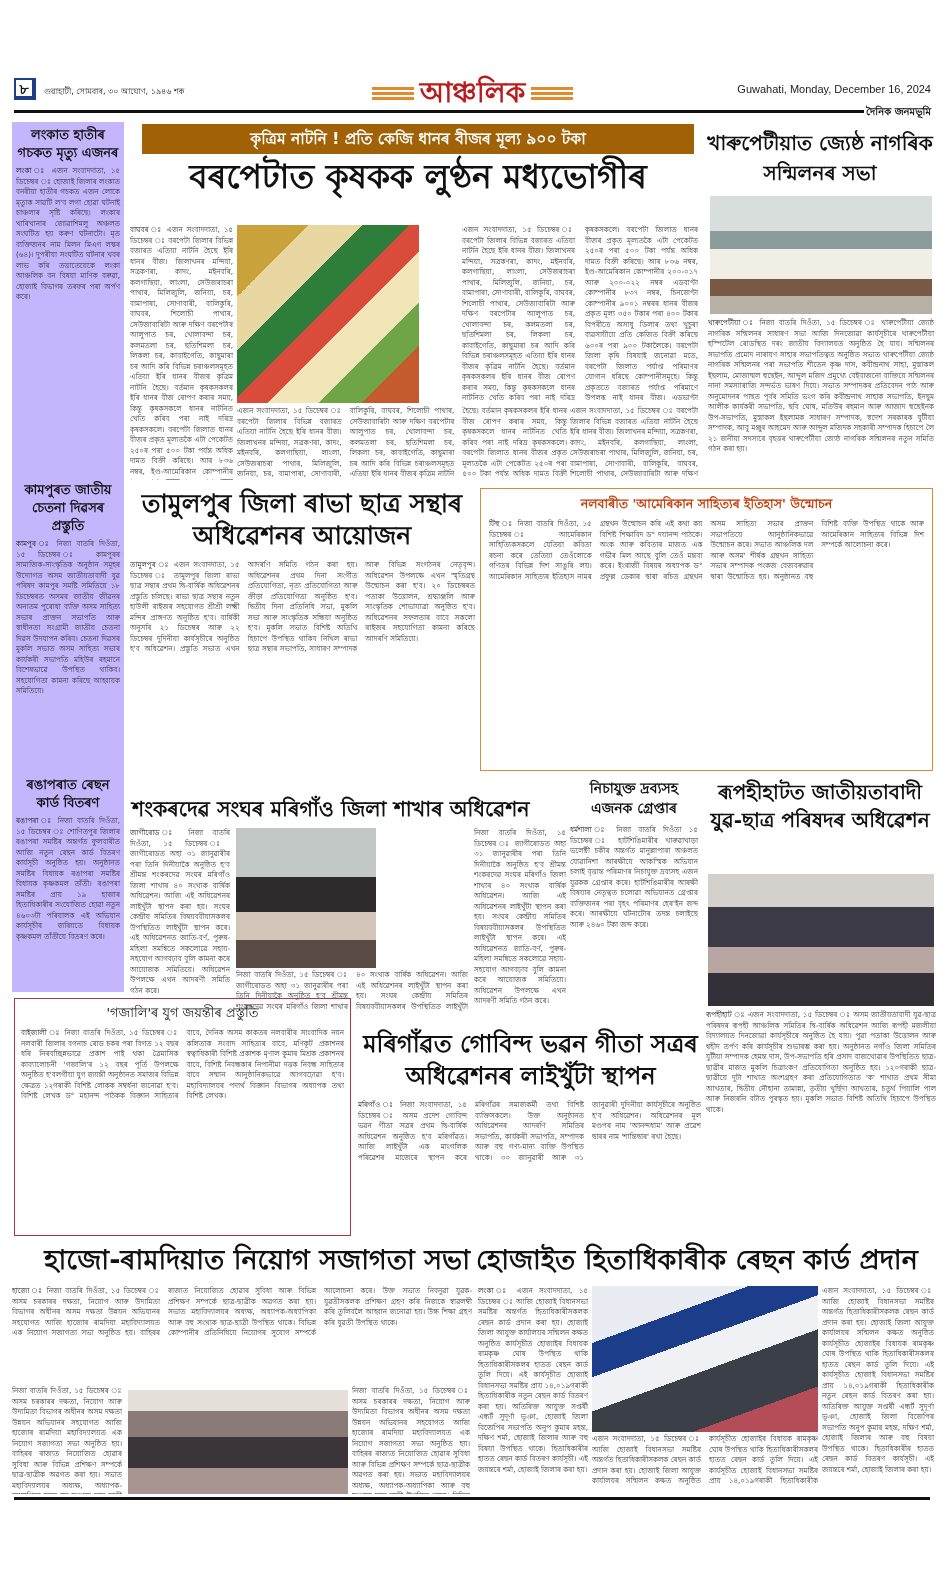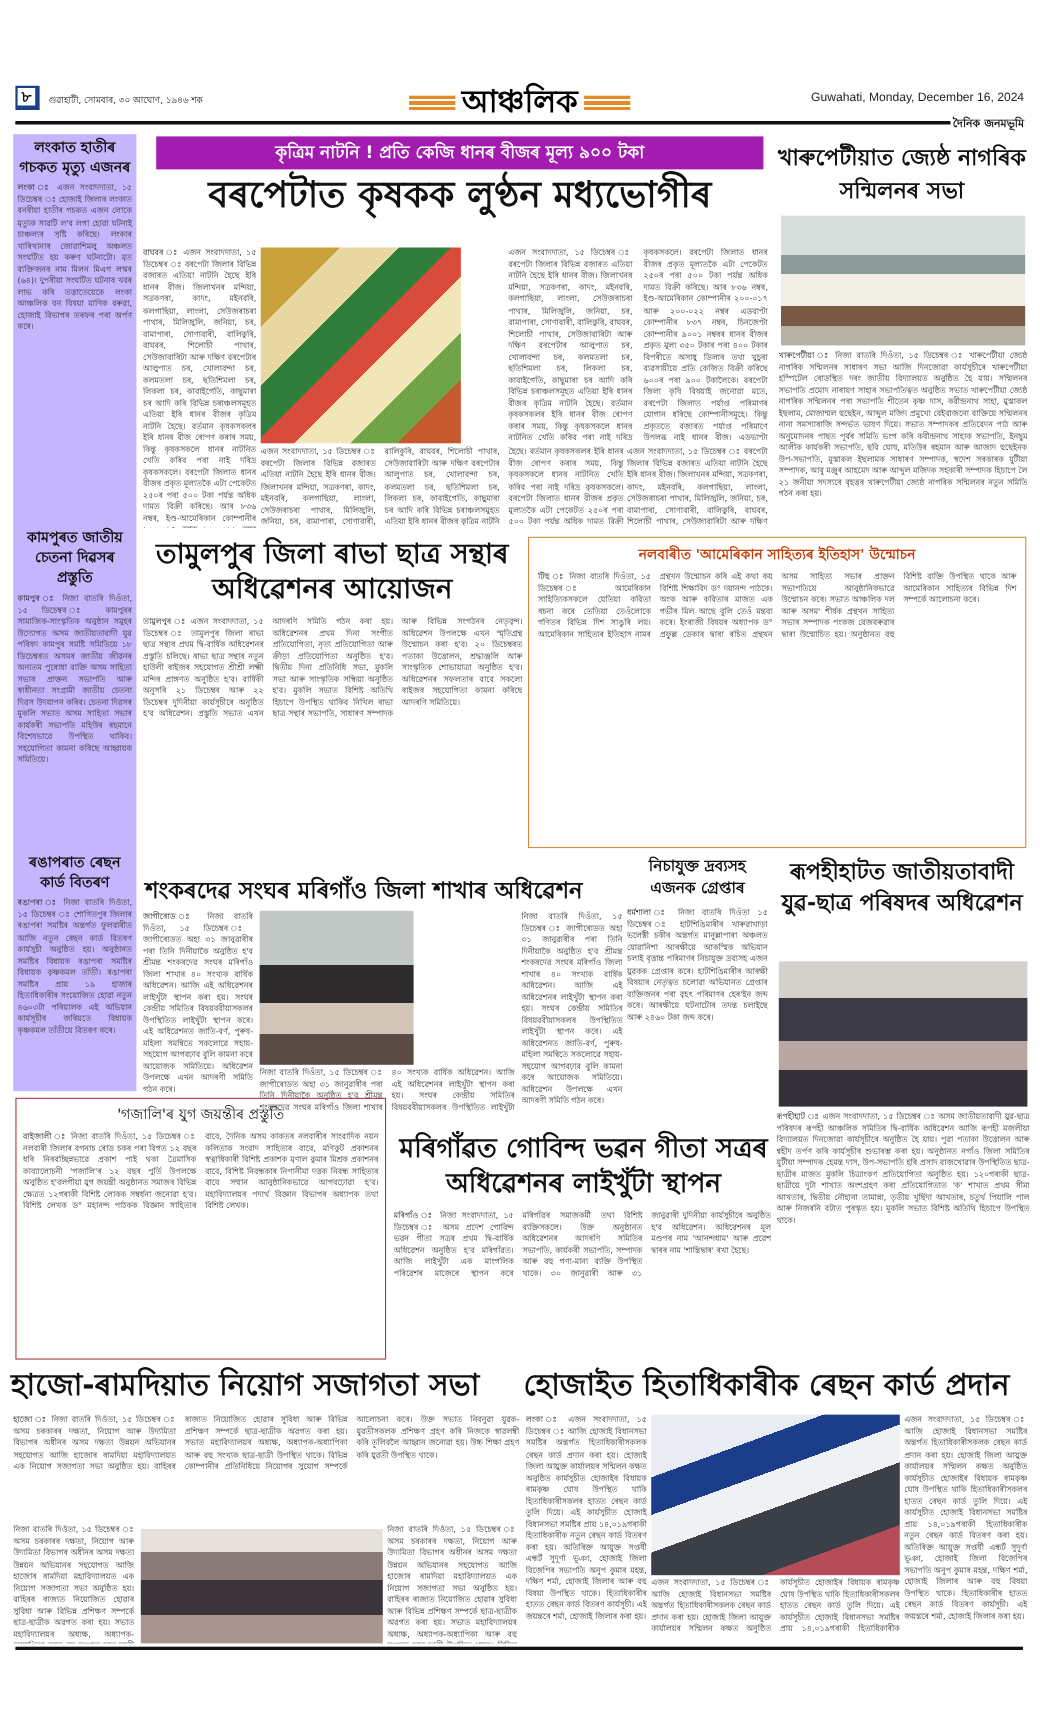--- a/index.html
+++ b/index.html
@@ -8,21 +8,21 @@
 
   .abs { position: absolute; }
 
   
   .page-num { left: 14px; top: 78px; width: 22px; height: 22px; border: 2px solid #1c3f8a; border-right-width: 4px; border-bottom-width: 4px;
     font-size: 14px; font-weight: bold; text-align: center; line-height: 18px; color: #111; background:#fff; }
   .date-bn { left: 44px; top: 85px; font-size: 8px; color: #222; }
   .masthead { left: 360px; top: 74px; width: 225px; height: 40px; display: flex; align-items: center; justify-content: center; }
   .masthead .bars { width: 42px; height: 14px; background:
       linear-gradient(#e38a2a 0 3px, transparent 3px 5px, #e38a2a 5px 8px, transparent 8px 10px, #e38a2a 10px 13px, transparent 13px); }
-  .masthead .logo { font-size: 28px; font-weight: bold; color: #000000; margin: 0 6px; font-family: "DejaVu Serif", serif; }
+  .masthead .logo { font-size: 28px; font-weight: bold; color: #b91c1c; margin: 0 6px; font-family: "DejaVu Serif", serif; }
   .date-en { right: 14px; top: 83px; font-size: 11px; color: #222; font-family: "Liberation Sans", sans-serif; margin-left: 44px; }
   .rule-top { left: 14px; top: 110px; width: 850px; height: 3px; background:#111; border-bottom: 1px solid #111; }
   .paper-name { right: 14px; top: 104px; font-size: 10px; font-weight: bold; color:#111; }
 
   
   .body-text { font-size: 7.2px; line-height: 10.5px; color: #333; text-align: justify; overflow: hidden; }
   .cols2 { column-count: 2; column-gap: 8px; }
   .cols3 { column-count: 3; column-gap: 8px; }
   .cols4 { column-count: 4; column-gap: 8px; }
   .dateline { font-weight: normal; color:#111; }
@@ -41,21 +41,21 @@
       linear-gradient(180deg, #d8dedc 0 30%, #8c9c9a 30% 45%, #f1eee6 45% 70%, #7a5a44 70% 85%, #b7b1a5 85%); }
   .photo-group { background:
       linear-gradient(180deg, #c2c8c5 0 35%, #2e2b2d 35% 60%, #d3c4b8 60% 80%, #5a4b44 80%); }
   .photo-students { background:
       linear-gradient(180deg, #d4d1cc 0 25%, #3c3a45 25% 55%, #b9a6a3 55% 75%, #343038 75%); }
   .photo-hall { background:
       linear-gradient(180deg, #e5e0da 0 20%, #8a7b78 20% 45%, #3b3439 45% 75%, #a8958f 75%); }
   .photo-stage { background:
       linear-gradient(160deg, #e9ecf2 0 25%, #1c3e8a 25% 40%, #f0f1f4 40% 55%, #3b3f48 55% 80%, #b44d58 80%); }
 
-  .red-banner { left: 142px; top: 124px; width: 552px; height: 30px; background: #a21caf; color: #fff; font-size: 15.5px; font-weight: bold; text-align:center; line-height: 30px; }
+  .red-banner { left: 142px; top: 124px; width: 552px; height: 30px; background: #a16207; color: #fff; font-size: 15.5px; font-weight: bold; text-align:center; line-height: 30px; }
 
   .boxed-red { border: 1.5px solid #a63a3f; }
   .boxed-orange { border: 1.5px solid #d68d3b; }
 
   .bottom-rule { left: 14px; top: 1497px; width: 916px; height: 3px; background: #111; }
 </style>
 </head>
 <body>
 
 <div class="abs page-num">৮</div>
@@ -164,21 +164,21 @@
     <span>নিজা বাতৰি দিওঁতা, ১৫ ডিচেম্বৰ ঃ নলবাৰী জিলাৰ বগনাচ ৰোড চকৰ পৰা বিগত ১২ বছৰ ধৰি নিৰবচ্ছিন্নভাৱে প্ৰকাশ পাই থকা ত্ৰৈমাসিক কাব্যালোচনী 'গজালি'ৰ ১২ বছৰ পূৰ্তি উপলক্ষে অনুষ্ঠিত হ'বলগীয়া যুগ জয়ন্তী অনুষ্ঠানত সমাজৰ বিভিন্ন ক্ষেত্ৰত ১২গৰাকী বিশিষ্ট লোকক সম্বৰ্ধনা জনোৱা হ'ব। বিশিষ্ট লেখক ড° মহানন্দ পাঠকক বিজ্ঞান সাহিত্যৰ বাবে, দৈনিক অসম কাকতৰ নলবাৰীৰ সাংবাদিক নয়ন কলিতাক সংবাদ সাহিত্যৰ বাবে, মণিকূট প্ৰকাশনৰ স্বত্বাধিকাৰী বিশিষ্ট প্ৰকাশক মৃণাল কুমাৰ মিশ্ৰক প্ৰকাশনৰ বাবে, বিশিষ্ট নিবন্ধকাৰ নিপানীমা দত্তক নিবন্ধ সাহিত্যৰ বাবে সম্মান আনুষ্ঠানিকভাৱে আগবঢ়োৱা হ'ব। মহাবিদ্যালয়ৰ পদাৰ্থ বিজ্ঞান বিভাগৰ অধ্যাপক তথা বিশিষ্ট লেখক।</span>
   </div>
 </div>
 
 <div class="abs hl" style="left:358px; top:1028px; width:345px; font-size:24px; line-height:32px;">মৰিগাঁৱত গোবিন্দ ভৱন গীতা সত্ৰৰ অধিৱেশনৰ লাইখুঁটা স্থাপন</div>
 <div class="abs body-text cols3" style="left:358px; top:1100px; width:343px; height:130px;">
   <span class="dateline">মৰিগাঁও ঃ</span>
   <span>নিজা সংবাদদাতা, ১৫ ডিচেম্বৰ ঃ অসম প্ৰদেশ গোবিন্দ ভৱন গীতা সত্ৰৰ প্ৰথম দ্বি-বাৰ্ষিক অধিৱেশন অনুষ্ঠিত হ'ব মৰিগাঁৱত। আজি লাইখুঁটা এক মাংগলিক পৰিৱেশৰ মাজেৰে স্থাপন কৰে মৰিগাঁৱৰ সমাজকৰ্মী তথা বিশিষ্ট ব্যক্তিসকলে। উক্ত অনুষ্ঠানত অধিৱেশনৰ আদৰণি সমিতিৰ সভাপতি, কাৰ্যকৰী সভাপতি, সম্পাদক আৰু বহু গণ্য-মান্য ব্যক্তি উপস্থিত থাকে। ৩০ জানুৱাৰী আৰু ৩১ জানুৱাৰী দুদিনীয়া কাৰ্যসূচীৰে অনুষ্ঠিত হ'ব অধিৱেশন। অধিৱেশনৰ মূল মণ্ডপৰ নাম 'আনন্দধাম' আৰু প্ৰৱেশ দ্বাৰৰ নাম 'শান্তিদ্বাৰ' ৰখা হৈছে।</span>
 </div>
 
-<div class="abs hl" style="left:10px; top:1244px; width:460px; font-size:27px; text-align:left; white-space:nowrap;">হাজো-ৰামদিয়াত নিয়োগ সজাগতা সভা</div>
+<div class="abs hl" style="left:10px; top:1244px; width:460px; font-size:27px; text-align:right; white-space:nowrap;">হাজো-ৰামদিয়াত নিয়োগ সজাগতা সভা</div>
 <div class="abs body-text cols3" style="left:12px; top:1286px; width:460px; height:100px;">
   <span class="dateline">হাজো ঃ</span>
   <span>নিজা বাতৰি দিওঁতা, ১৫ ডিচেম্বৰ ঃ অসম চৰকাৰৰ দক্ষতা, নিয়োগ আৰু উদ্যমিতা বিভাগৰ অধীনৰ অসম দক্ষতা উন্নয়ন অভিযানৰ সহযোগত আজি হাজোৰ ৰামদিয়া মহাবিদ্যালয়ত এক নিয়োগ সজাগতা সভা অনুষ্ঠিত হয়। বাহিৰৰ ৰাজ্যত নিয়োজিত হোৱাৰ সুবিধা আৰু বিভিন্ন প্ৰশিক্ষণ সম্পৰ্কে ছাত্ৰ-ছাত্ৰীক অৱগত কৰা হয়। সভাত মহাবিদ্যালয়ৰ অধ্যক্ষ, অধ্যাপক-অধ্যাপিকা আৰু বহু সংখ্যক ছাত্ৰ-ছাত্ৰী উপস্থিত থাকে। বিভিন্ন কোম্পানীৰ প্ৰতিনিধিয়ে নিয়োগৰ সুযোগ সম্পৰ্কে আলোচনা কৰে। উক্ত সভাত নিবনুৱা যুৱক-যুৱতীসকলক প্ৰশিক্ষণ গ্ৰহণ কৰি নিজকে স্বাৱলম্বী কৰি তুলিবলৈ আহ্বান জনোৱা হয়। উচ্চ শিক্ষা গ্ৰহণ কৰি যুৱতী উপস্থিত থাকে।</span>
 </div>
 <div class="abs body-text" style="left:12px; top:1386px; width:110px; height:108px;">
   <span>নিজা বাতৰি দিওঁতা, ১৫ ডিচেম্বৰ ঃ অসম চৰকাৰৰ দক্ষতা, নিয়োগ আৰু উদ্যমিতা বিভাগৰ অধীনৰ অসম দক্ষতা উন্নয়ন অভিযানৰ সহযোগত আজি হাজোৰ ৰামদিয়া মহাবিদ্যালয়ত এক নিয়োগ সজাগতা সভা অনুষ্ঠিত হয়। বাহিৰৰ ৰাজ্যত নিয়োজিত হোৱাৰ সুবিধা আৰু বিভিন্ন প্ৰশিক্ষণ সম্পৰ্কে ছাত্ৰ-ছাত্ৰীক অৱগত কৰা হয়। সভাত মহাবিদ্যালয়ৰ অধ্যক্ষ, অধ্যাপক-অধ্যাপিকা আৰু বহু সংখ্যক ছাত্ৰ-ছাত্ৰী উপস্থিত থাকে। বিভিন্ন কোম্পানীৰ প্ৰতিনিধিয়ে নিয়োগৰ সুযোগ সম্পৰ্কে আলোচনা কৰে। উক্ত সভাত নিবনুৱা যুৱক-যুৱতীসকলক প্ৰশিক্ষণ গ্ৰহণ কৰি নিজকে স্বাৱলম্বী কৰি তুলিবলৈ আহ্বান জনোৱা হয়। উচ্চ শিক্ষা গ্ৰহণ কৰি যুৱতী উপস্থিত থাকে।</span>
 </div>
 <div class="abs photo photo-hall" style="left:128px; top:1390px; width:220px; height:104px;"></div>
 <div class="abs body-text" style="left:352px; top:1386px; width:118px; height:108px;">
   <span>নিজা বাতৰি দিওঁতা, ১৫ ডিচেম্বৰ ঃ অসম চৰকাৰৰ দক্ষতা, নিয়োগ আৰু উদ্যমিতা বিভাগৰ অধীনৰ অসম দক্ষতা উন্নয়ন অভিযানৰ সহযোগত আজি হাজোৰ ৰামদিয়া মহাবিদ্যালয়ত এক নিয়োগ সজাগতা সভা অনুষ্ঠিত হয়। বাহিৰৰ ৰাজ্যত নিয়োজিত হোৱাৰ সুবিধা আৰু বিভিন্ন প্ৰশিক্ষণ সম্পৰ্কে ছাত্ৰ-ছাত্ৰীক অৱগত কৰা হয়। সভাত মহাবিদ্যালয়ৰ অধ্যক্ষ, অধ্যাপক-অধ্যাপিকা আৰু বহু সংখ্যক ছাত্ৰ-ছাত্ৰী উপস্থিত থাকে। বিভিন্ন কোম্পানীৰ প্ৰতিনিধিয়ে নিয়োগৰ সুযোগ সম্পৰ্কে আলোচনা কৰে। উক্ত সভাত নিবনুৱা যুৱক-যুৱতীসকলক প্ৰশিক্ষণ গ্ৰহণ কৰি নিজকে স্বাৱলম্বী কৰি তুলিবলৈ আহ্বান জনোৱা হয়। উচ্চ শিক্ষা গ্ৰহণ কৰি যুৱতী উপস্থিত থাকে।</span>

